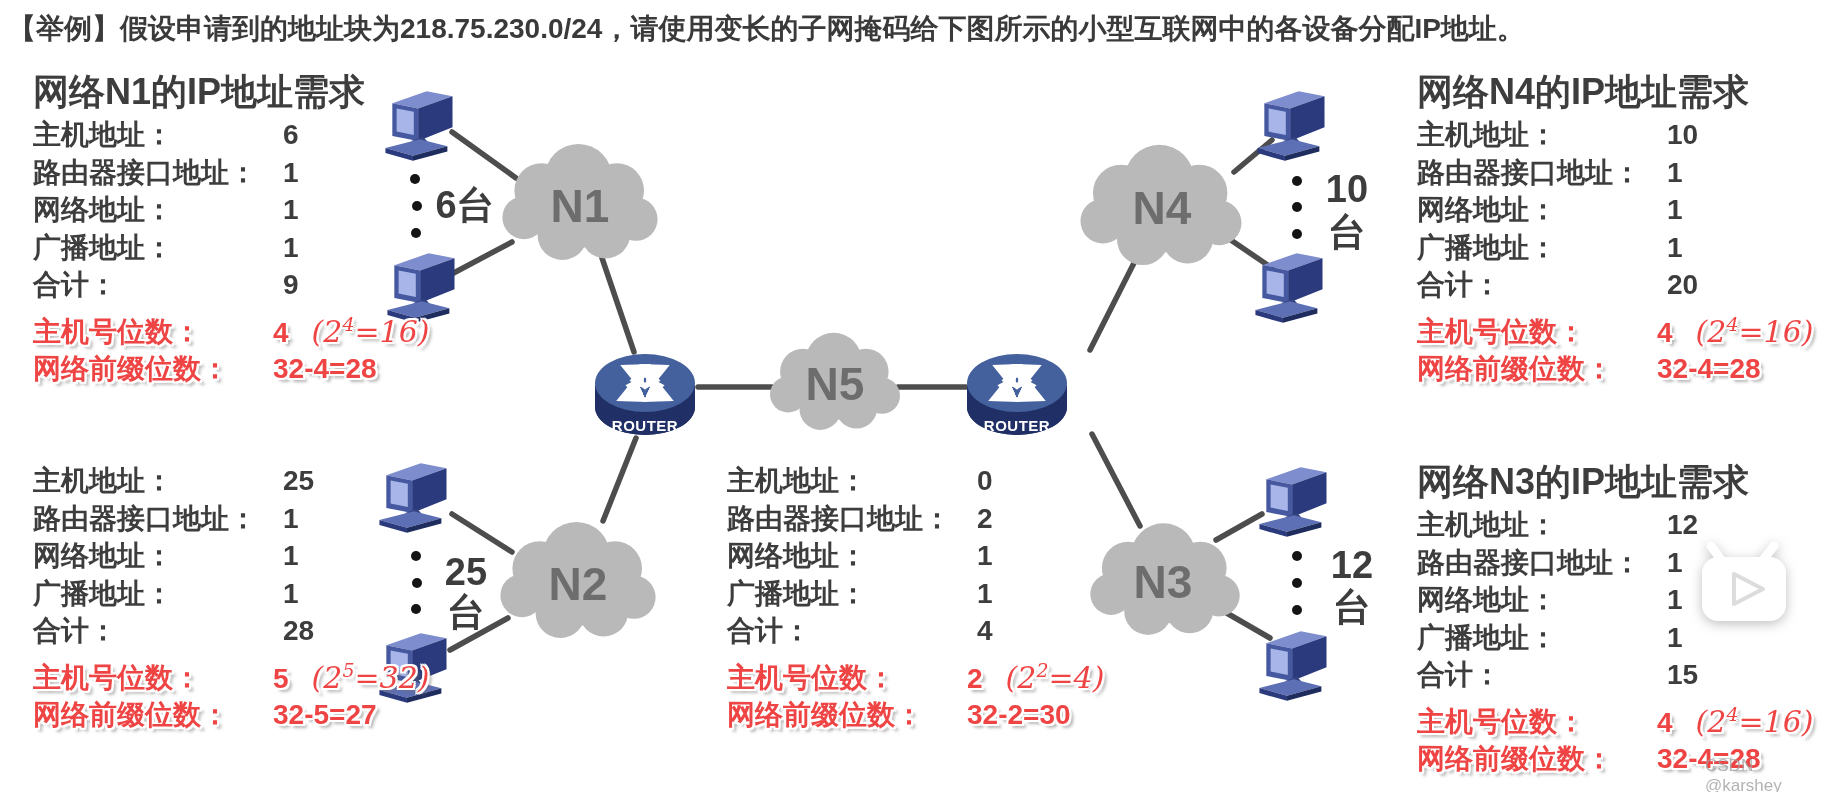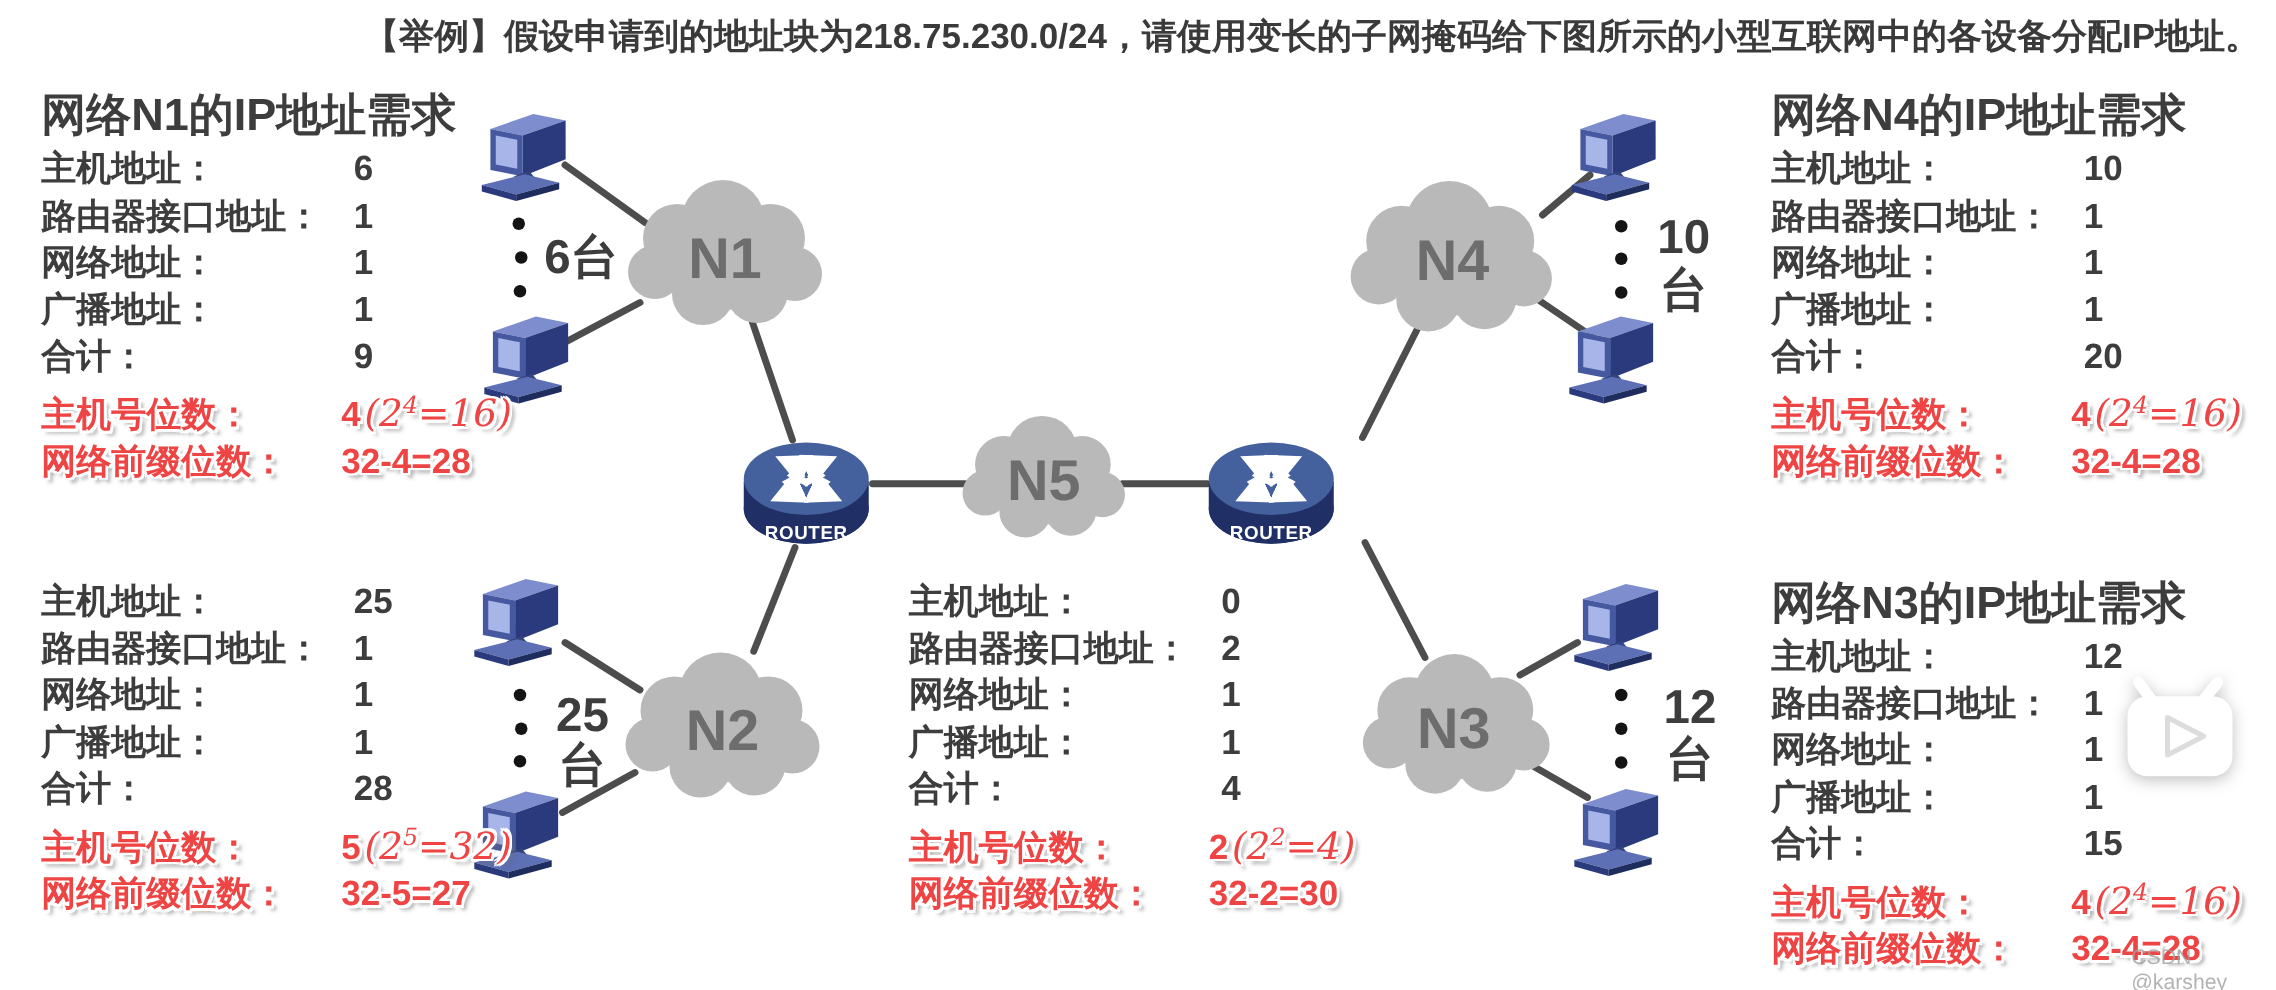--- a/index.html
+++ b/index.html
@@ -1,33 +1,33 @@
 <!DOCTYPE html>
 <html><head>
 <meta charset="utf-8">
 <style>
   html,body{margin:0;padding:0;background:#fff;}
   #stage{position:relative;width:1821px;height:792px;background:#ffffff;overflow:hidden;
          font-family:"Liberation Sans",sans-serif;}
   
   #main-title{position:absolute;left:8px;top:10px;width:1800px;
-    font-size:28px;font-weight:bold;color:#3a3a3a;letter-spacing:0px;white-space:nowrap;text-align:right;}
+    font-size:28px;font-weight:bold;color:#3a3a3a;letter-spacing:0px;white-space:nowrap;}
   
   .ntable{position:absolute;width:420px;font-weight:bold;color:#3d3d3d;white-space:nowrap;}
   .ttitle{font-size:36px;height:44px;line-height:40px;}
   .trow{position:relative;height:37.5px;font-size:28px;line-height:37.5px;}
   .tvalue{position:absolute;left:250px;top:0;}
   .trow.pink{color:#ef4444;
     text-shadow:-2px -2px 0 #fff,0 -2px 0 #fff,2px -2px 0 #fff,-2px 0 0 #fff,
                  2px 0 0 #fff,-2px 2px 0 #fff,0 2px 0 #fff,2px 2px 0 #fff,
                  4px 4px 3px rgba(110,110,110,.5);}
   .trow.pink.first{margin-top:9px;}
   .trow.pink .tvalue{left:240px;}
   .formula{font-family:"DejaVu Serif",serif;font-style:italic;font-weight:normal;
-    font-size:30px;margin-left:3px;}
+    font-size:30px;margin-left:23px;}
   .formula sup{font-size:19px;vertical-align:super;line-height:0;}
   
   #topo{position:absolute;left:0;top:0;}
   #topo text{font-family:"Liberation Sans",sans-serif;font-weight:bold;}
   .cloudlabel{font-size:46px;fill:#6d6d6d;text-anchor:middle;}
   .routerlabel{font-size:15px;fill:#ffffff;text-anchor:middle;letter-spacing:.5px;}
   .countlabel{font-size:38px;fill:#3d3d3d;text-anchor:middle;}
   .netline{stroke:#4d4d4d;stroke-width:5.5;stroke-linecap:round;}
   .dot{fill:#141414;}
   

